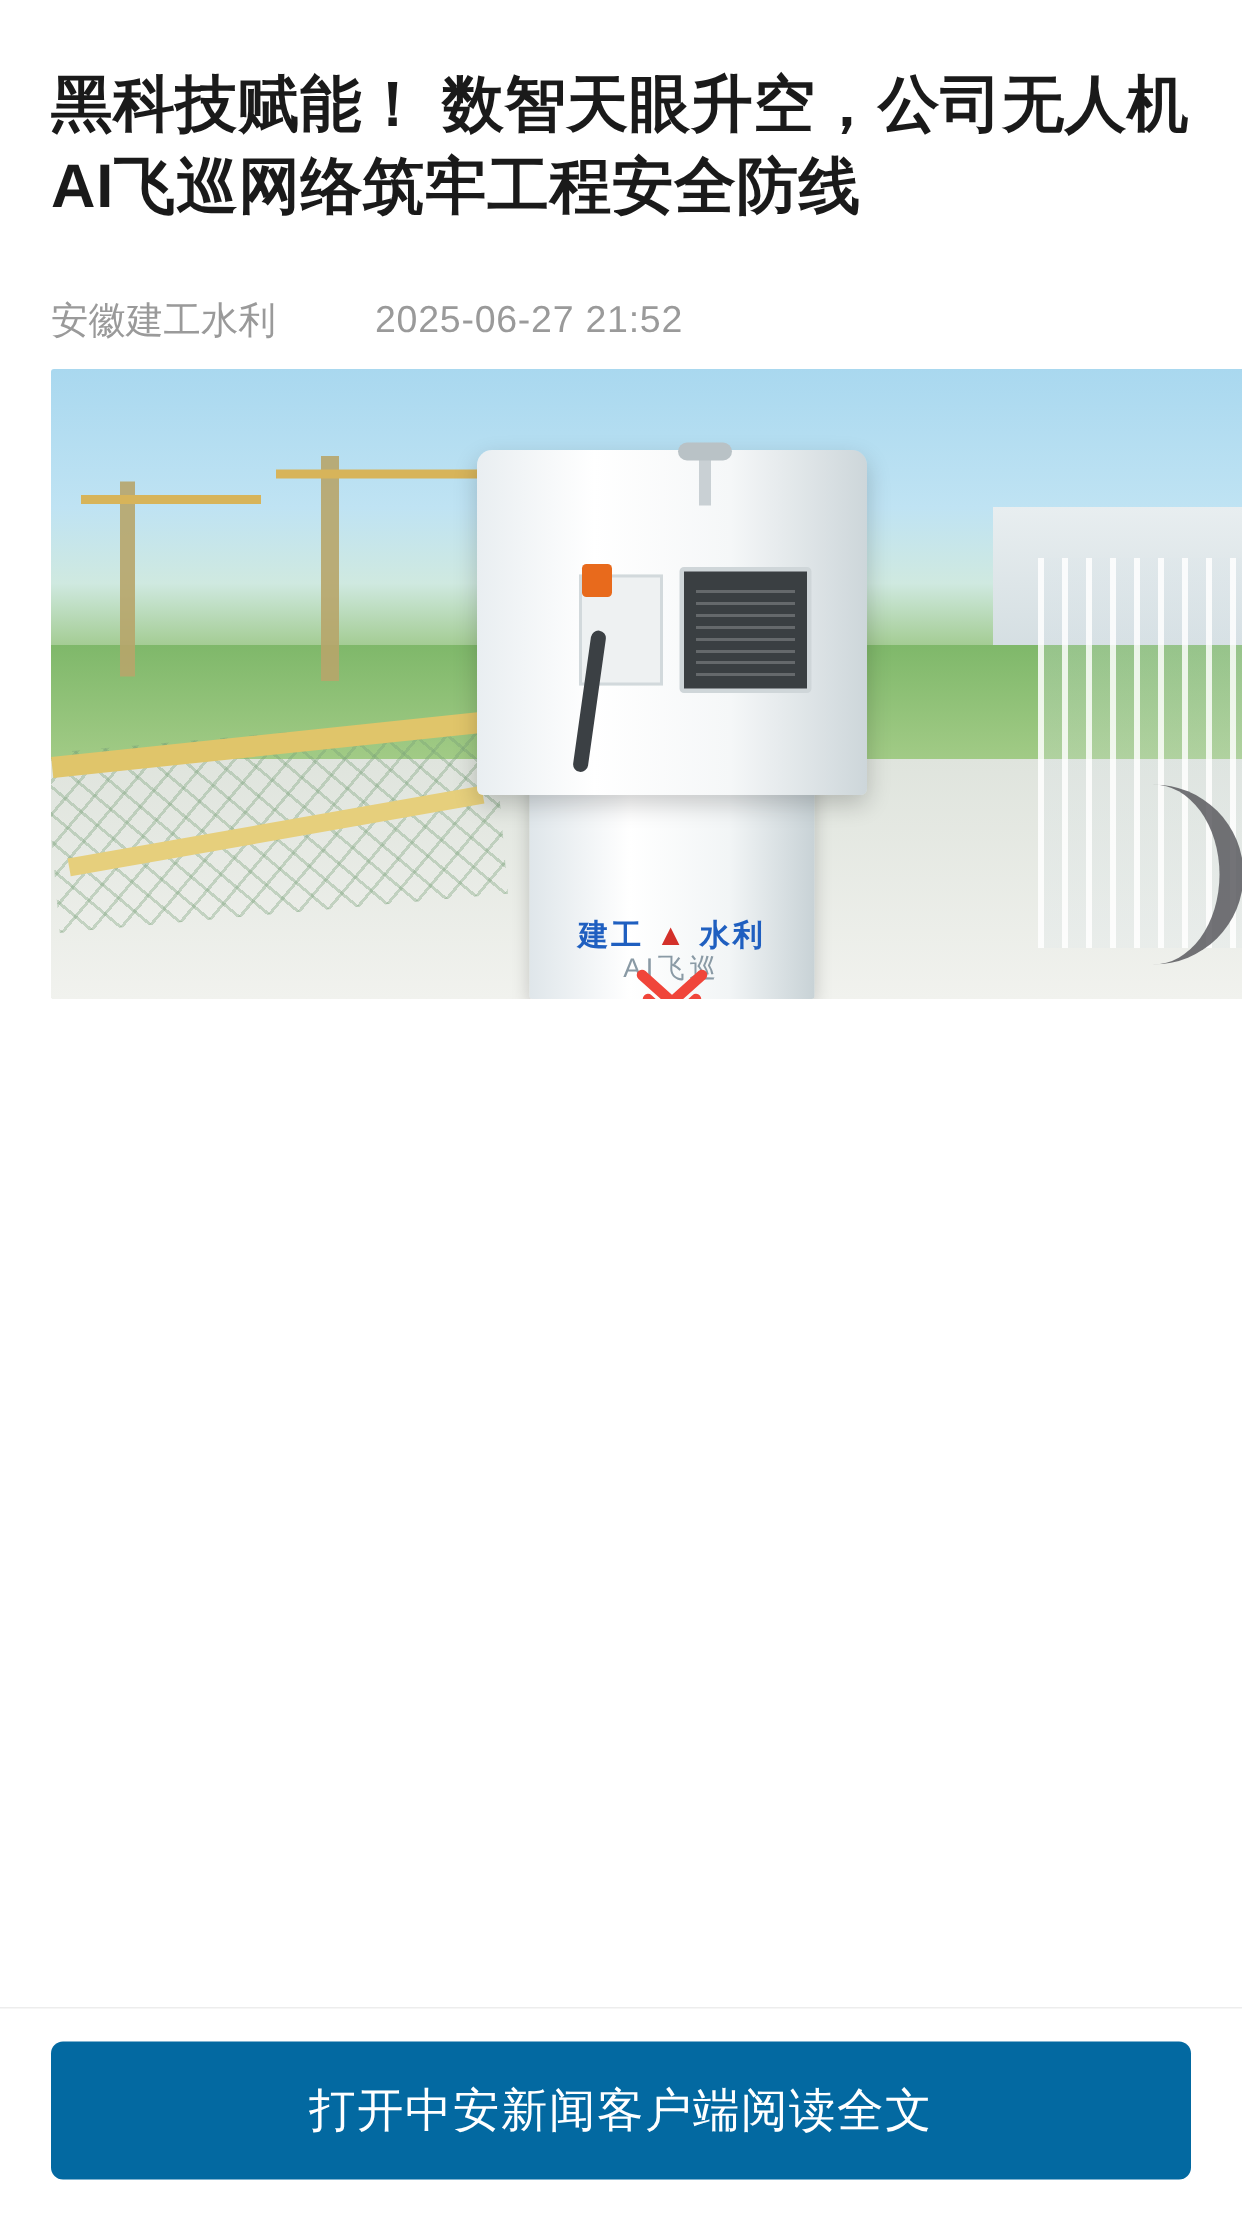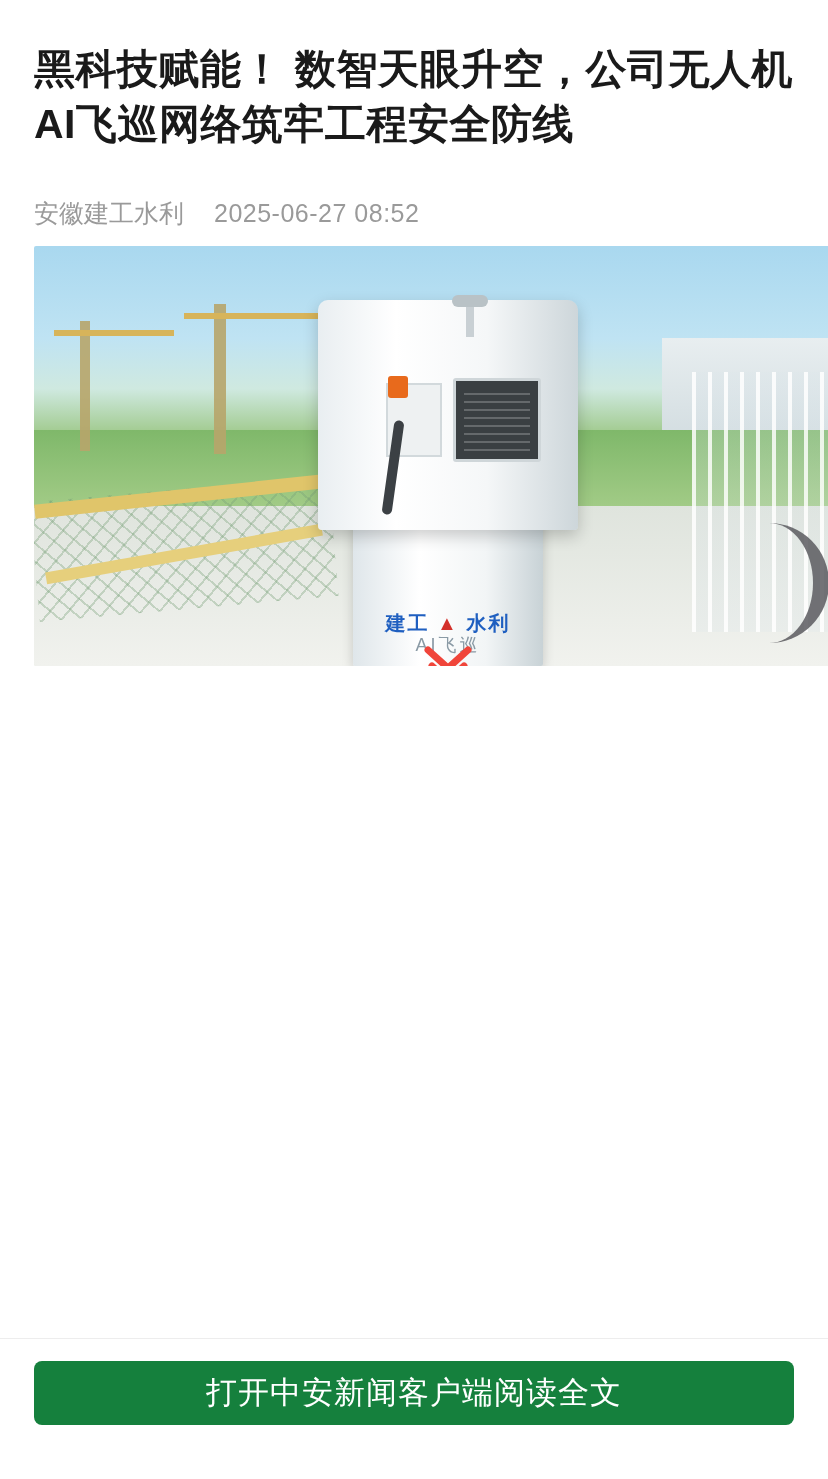--- a/index.html
+++ b/index.html
@@ -33,20 +33,21 @@
     letter-spacing: 0.5px;
     margin: 0;
     padding-top: 12px;
   }
   .meta {
     margin-top: 44px;
     display: flex;
     align-items: center;
     color: #9a9a9a;
     font-size: 25px;
+    gap: 36px;
   }
   .meta .source {
     margin-right: 30px;
   }
   .meta .date {
     letter-spacing: 0.5px;
   }
   .body-text {
     margin-top: 72px;
     font-size: 33px;
@@ -272,22 +273,22 @@
     bottom: 0;
     height: 140px;
     background: #ffffff;
     border-top: 1px solid #ededed;
   }
   .open-app-button {
     position: absolute;
     left: 34px;
     right: 34px;
     top: 22px;
-    height: 64px;
-    background: #15803d;
+    height: 92px;
+    background: #0369a1;
     border-radius: 8px;
     color: #ffffff;
     font-size: 31px;
     display: flex;
     align-items: center;
     justify-content: center;
     letter-spacing: 1px;
     border: none;
     cursor: pointer;
     font-family: "Liberation Sans", sans-serif;
@@ -306,21 +307,21 @@
 <body>
 
 <div class="page">
 
   <div class="article">
 
     <h1 class="headline">黑科技赋能！ 数智天眼升空，公司无人机AI飞巡网络筑牢工程安全防线</h1>
 
     <div class="meta">
       <span class="source">安徽建工水利</span>
-      <span class="date">2025-06-27 08:52</span>
+      <span class="date">2025-06-27 21:52</span>
     </div>
 
 
     <div class="photo-wrap">
       <div class="photo">
 
         <div class="building-right"></div>
         <div class="ground-green"></div>
         <div class="path"></div>
         <div class="fence-right"></div>

